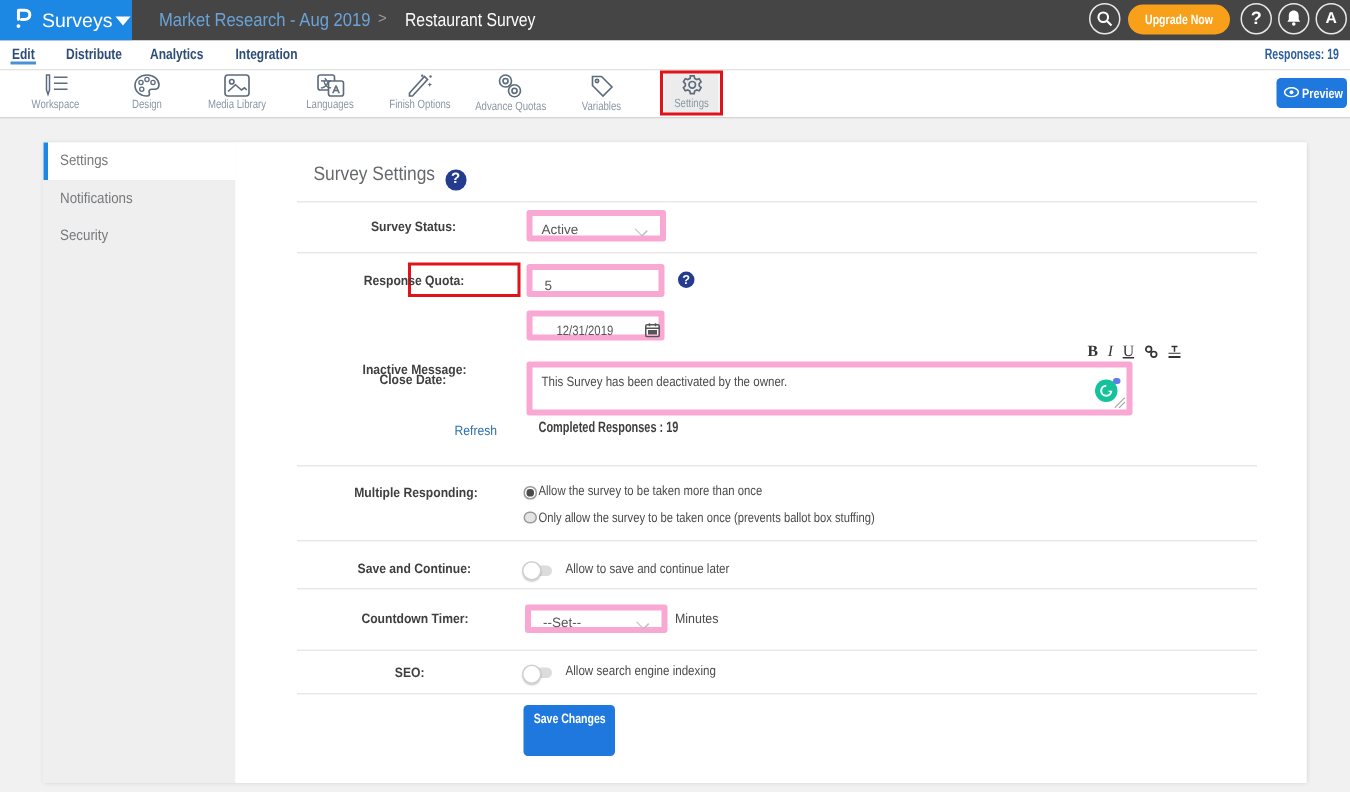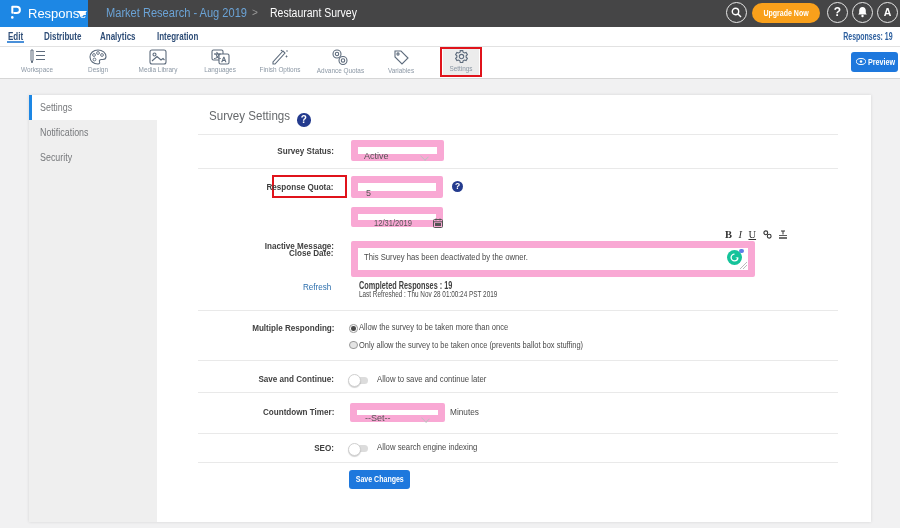--- a/index.html
+++ b/index.html
@@ -43,49 +43,49 @@
 #sidebar { position:absolute; left:0; top:0; width:128px; height:427px; background:#efefef; }
 .sitem { position:relative; height:25px; line-height:25px; padding-left:11px; font-size:10px; color:#77797c; }
 .sitem span { display:inline-block; transform:scaleX(0.89); transform-origin:0 50%; }
 .sitem.active { background:#fff; border-left:3.5px solid #1d87e4; padding-left:8px; }
 
 #main { position:absolute; left:128px; top:0; width:714px; height:427px; background:#fff; }
 #heading { position:absolute; left:52px; top:13px; font-size:13px; color:#66696c; transform:scaleX(0.89); transform-origin:0 50%; white-space:nowrap; }
 .qmark { position:absolute; background:#243b8e; border-radius:50%; color:#fff; font-weight:bold; text-align:center; }
 .sep { position:absolute; left:41px; width:640px; height:1px; background:#e9e9e9; }
 
-.flabel { position:absolute; left:32px; width:145px; text-align:right; font-size:9px; font-weight:bold; color:#3f3f3f; white-space:nowrap; }
+.flabel { position:absolute; left:43px; width:145px; text-align:center; font-size:9px; font-weight:bold; color:#3f3f3f; white-space:nowrap; }
 .flabel span { display:inline-block; transform:scaleX(0.9); transform-origin:100% 50%; }
-.inputbox { position:absolute; border:7px solid #f9a8d4; border-radius:2px; background:#fff; font-size:9px; color:#555; }
+.inputbox { position:absolute; border:4px solid #f9a8d4; border-radius:2px; background:#fff; font-size:9px; color:#555; }
 .chev { position:absolute; right:9px; top:6px; width:7px; height:7px; border-right:1.3px solid #c0c0c0; border-bottom:1.3px solid #c0c0c0; transform:rotate(45deg) scale(1,0.75); }
 
 .redbox { position:absolute; border:2.5px solid #e0131b; }
 
 .radio { position:absolute; width:8.5px; height:8.5px; border:1px solid #9a9a9a; border-radius:50%; background:#fff; }
 .radio.sel::after { content:""; position:absolute; left:1.1px; top:1.1px; width:4.5px; height:4.5px; background:#4a4a4a; border-radius:50%; }
 .radio.unsel { background:#e4e4e4; }
 .rtext { position:absolute; font-size:9px; color:#4a4a4a; white-space:nowrap; transform-origin:0 50%; }
 
 .toggle { position:absolute; width:19px; height:7px; background:#dcdcdc; border-radius:3.5px; }
 .toggle::after { content:""; position:absolute; left:-1px; top:-2.5px; width:11px; height:11px; background:#fff; border:1px solid #cfcfcf; border-radius:50%; box-shadow:0 1px 1px rgba(0,0,0,0.18); }
 
-#savebtn { position:absolute; left:192px; top:375px; width:61px; height:19px; background:#1e78dd; border-radius:3px; color:#fff; font-size:9px; font-weight:bold; text-align:center; line-height:19px; }
+#savebtn { position:absolute; left:192px; top:375px; width:61px; height:34px; background:#1e78dd; border-radius:3px; color:#fff; font-size:9px; font-weight:bold; text-align:center; line-height:19px; }
 #savebtn span { display:inline-block; transform:scaleX(0.78); transform-origin:50% 50%; white-space:nowrap; }
 </style>
 </head>
 <body>
 <div id="stage">
 
   <div id="topbar">
     <div id="logoarea">
       <svg style="position:absolute;left:0;top:0" width="28" height="27" viewBox="0 0 28 27">
         <path d="M12.3 12.8 L12.3 6.8 L16.6 6.8 C19.2 6.8 19.9 8.6 19.9 9.9 C19.9 11.2 19.2 13 16.6 13 L14.3 13" fill="none" stroke="#fff" stroke-width="2" stroke-linecap="round" stroke-linejoin="round"></path>
         <circle cx="12.3" cy="17.4" r="1.3" fill="#fff"></circle>
       </svg>
-      <span id="surveys-txt">Response</span>
+      <span id="surveys-txt">Surveys</span>
       <div id="caret"></div>
     </div>
     <span id="crumb1" class="cx">Market Research - Aug 2019</span>
     <span id="crumbsep">&gt;</span>
     <span id="crumb2" class="cx">Restaurant Survey</span>
     <div class="topcircle" style="left:726px;">
       <svg width="11" height="11" viewBox="0 0 11 11" style="margin-top:4px">
           <circle cx="4.5" cy="4.5" r="3.2" fill="none" stroke="#fff" stroke-width="1.4"></circle>
           <line x1="7" y1="7" x2="10" y2="10" stroke="#fff" stroke-width="1.4"></line>
         </svg>
@@ -261,21 +261,20 @@
         </div>
         <svg width="7" height="7" viewBox="0 0 7 7" style="position:absolute; right:1px; bottom:1px;">
             <g stroke="#aaa" stroke-width="0.8">
               <line x1="0" y1="7" x2="7" y2="0"></line>
               <line x1="3" y1="7" x2="7" y2="3"></line>
             </g>
           </svg>
       </div>
       <div style="position:absolute; left:146px; top:187px; font-size:9px; color:#2d6fad;"><span class="cx" style="transform:scaleX(0.9)">Refresh</span></div>
       <div style="position:absolute; left:202px; top:185px; font-size:10px; font-weight:bold; color:#3f3f3f;"><span class="cx" style="transform:scaleX(0.73)">Completed Responses : 19</span></div>
-      <div style="position:absolute; left:202px; top:194px; font-size:9px; color:#4a4a4a;"><span class="cx" style="transform:scaleX(0.71)">Last Refreshed : Thu Nov 28 01:00:24 PST 2019</span></div>
       <div class="sep" style="top:215px;"></div>
 
       <div class="flabel" style="top:228px;"><span>Multiple Responding:</span></div>
       <div class="radio sel" style="left:192px; top:229px;"></div>
       <div class="rtext" style="left:202px; top:227px; transform:scaleX(0.84);">Allow the survey to be taken more than once</div>
       <div class="radio unsel" style="left:192px; top:245.5px;"></div>
       <div class="rtext" style="left:202px; top:244.5px; transform:scaleX(0.83);">Only allow the survey to be taken once (prevents ballot box stuffing)</div>
       <div class="sep" style="top:265px;"></div>
 
       <div class="flabel" style="top:279px;"><span>Save and Continue:</span></div>

